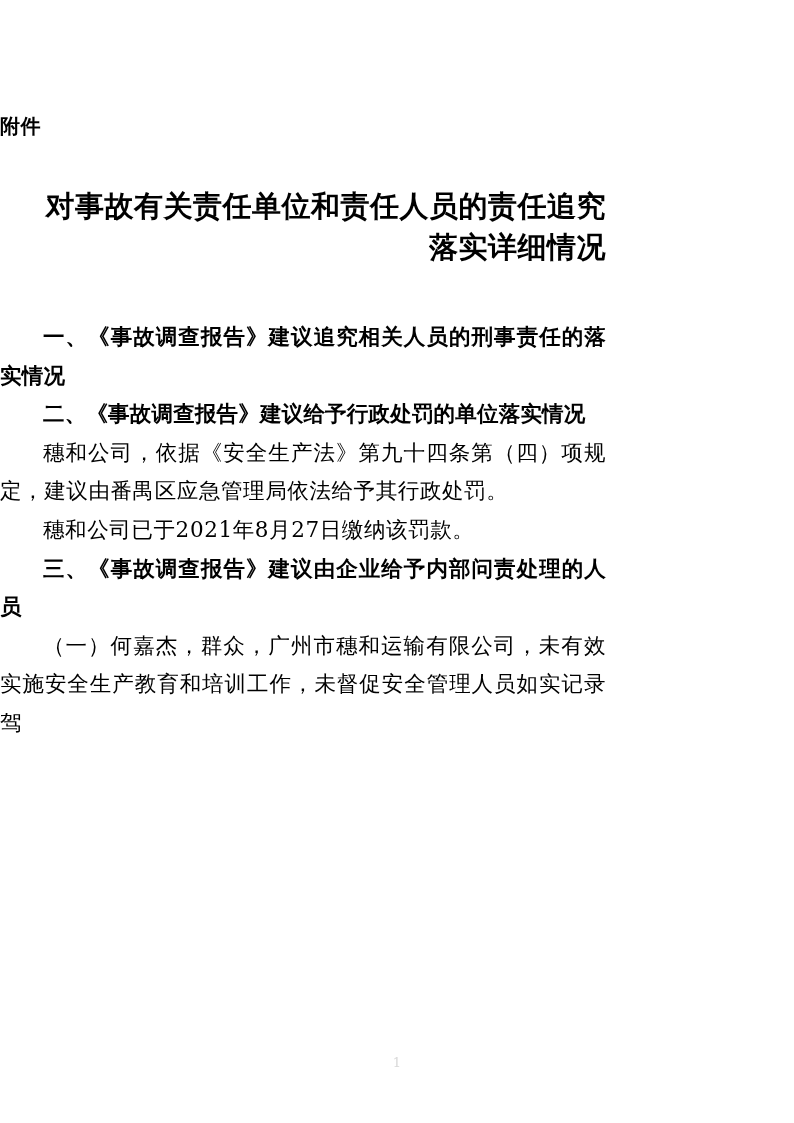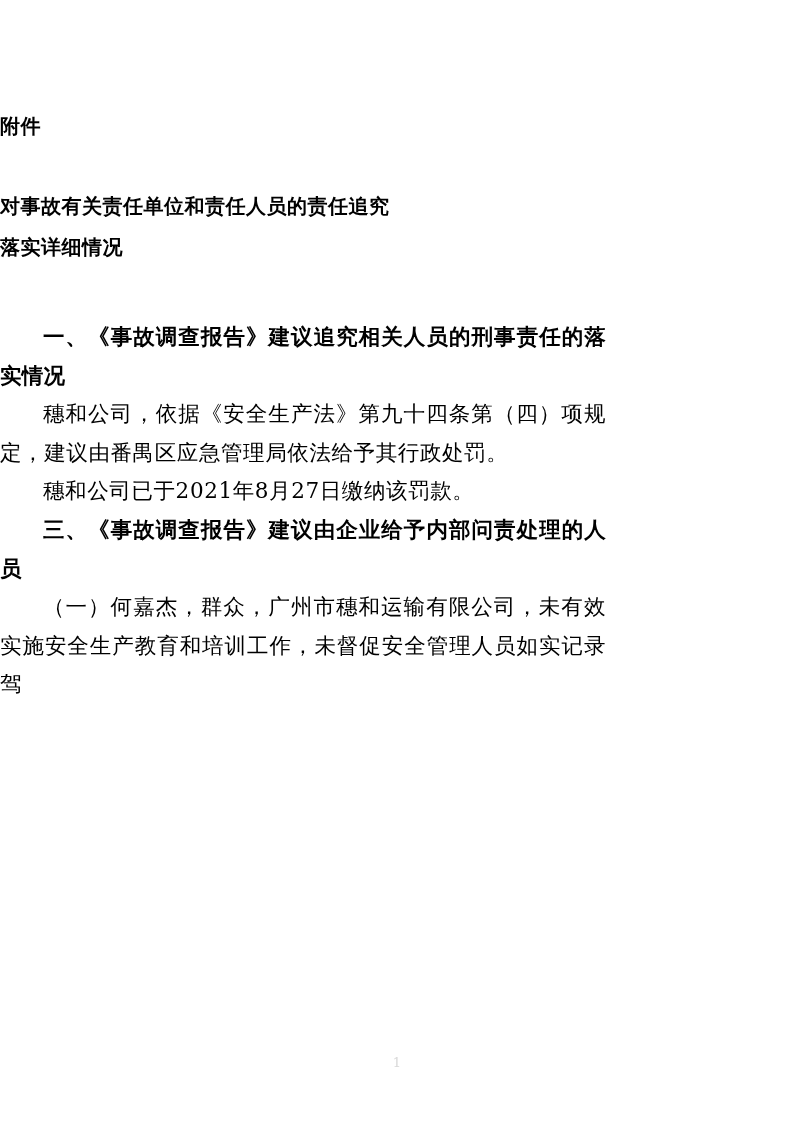--- a/index.html
+++ b/index.html
@@ -29,24 +29,24 @@
     top: 112px;
     letter-spacing: 0.5px;
   }
 
   
   .doc-title {
     position: absolute;
     left: 0;
     top: 186px;
     width: 606px;
-    text-align: left;
+    text-align: right;
     font-family: "DejaVu Sans", "Liberation Sans", sans-serif;
     font-weight: bold;
-    font-size: 20px;
+    font-size: 29px;
     line-height: 41px;
     letter-spacing: 0.5px;
   }
   .doc-title .title-line {
     display: block;
     white-space: nowrap;
   }
 
   
   .body-block {
@@ -103,20 +103,21 @@
 
   <div class="doc-title">
     <span class="title-line">对事故有关责任单位和责任人员的责任追究</span>
     <span class="title-line">落实详细情况</span>
   </div>
 
   <div class="body-block">
 
     <p class="para heading">一、《事故调查报告》建议追究相关人员的刑事责任的落实情况</p>
 
+    <p class="para heading">二、《事故调查报告》建议给予行政处罚的单位落实情况</p>
     <p class="para">穗和公司，依据《安全生产法》第九十四条第（四）项规定，建议由番禺区应急管理局依法给予其行政处罚。</p>
     <p class="para">穗和公司已于2021年8月27日缴纳该罚款。</p>
 
     <p class="para heading">三、《事故调查报告》建议由企业给予内部问责处理的人员</p>
     <p class="para">（一）何嘉杰，群众，广州市穗和运输有限公司，未有效实施安全生产教育和培训工作，未督促安全管理人员如实记录驾</p>
 
   </div>
 
   <div class="page-number">1</div>
 

